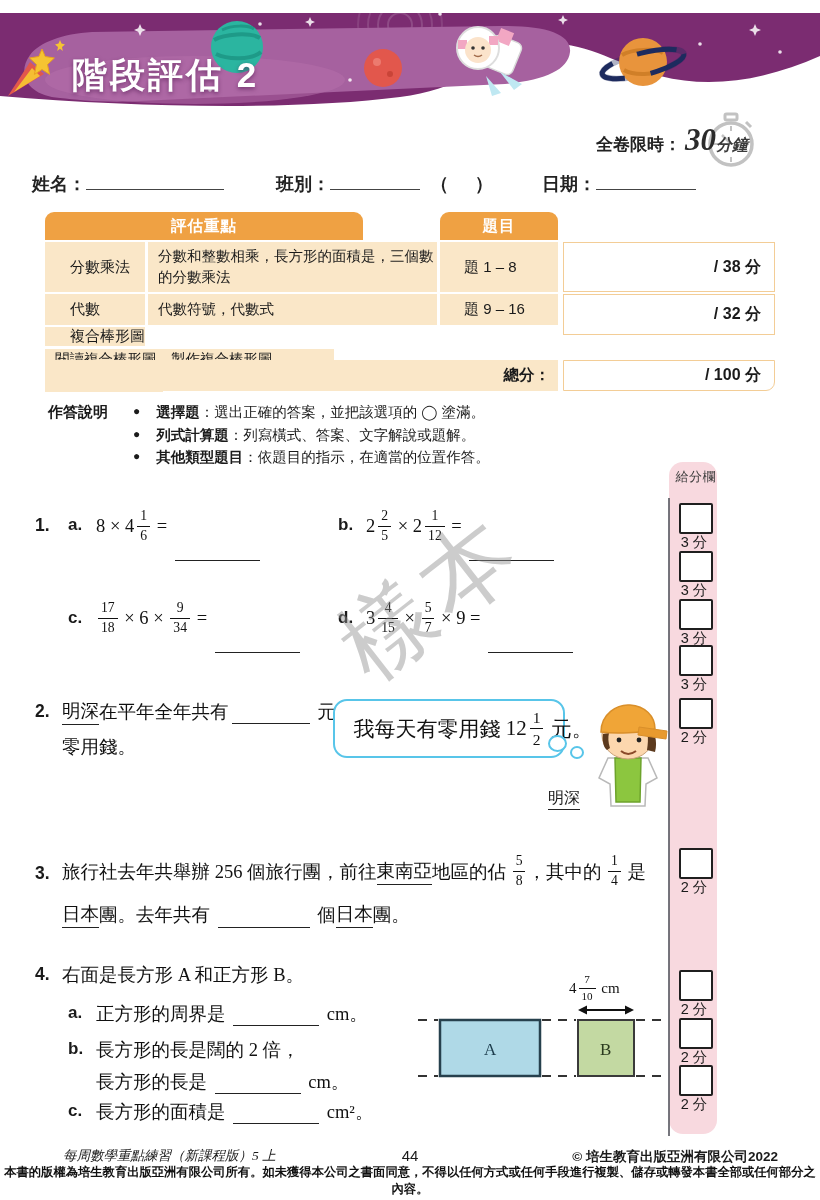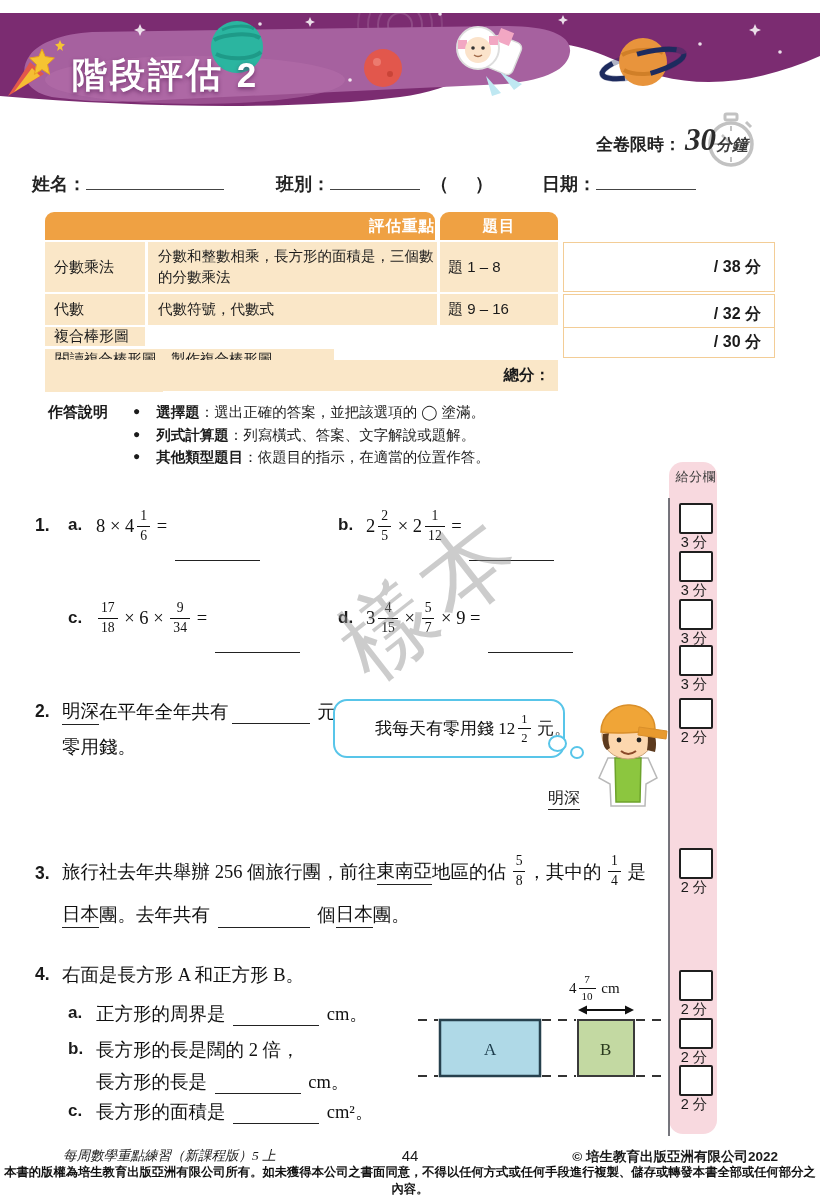--- a/index.html
+++ b/index.html
@@ -23,23 +23,23 @@
   
   .fld-label{font-size:18px;font-weight:600;color:#222;}
   .fld-line{border-bottom:1.8px solid #444;display:inline-block;height:16px;vertical-align:baseline;}
 
   
   #assess-table{left:45px;top:212px;width:730px;height:178px;font-family:"Liberation Sans",sans-serif;}
   .pill{position:absolute;top:0;height:28px;background:#EFA143;border-radius:9px 9px 0 0;
         color:#fff;font-weight:bold;font-size:15.5px;text-align:center;line-height:28px;letter-spacing:1px;}
   .trow{position:absolute;left:0;width:513px;display:flex;gap:3px;}
   .tcell{background:#FAE7C8;display:flex;align-items:center;}
-  .cat{width:100px;padding-left:9px;font-size:15px;box-sizing:border-box;}
+  .cat{width:100px;padding-left:25px;font-size:15px;box-sizing:border-box;}
   .desc{width:289px;padding-left:10px;font-size:14.5px;line-height:1.45;box-sizing:border-box;}
-  .qcol{width:118px;padding-left:8px;font-size:15px;box-sizing:border-box;}
+  .qcol{width:118px;padding-left:24px;font-size:15px;box-sizing:border-box;}
   .scell{position:absolute;left:518px;width:212px;background:#fff;border:1.5px solid #F3CD96;
          box-sizing:border-box;font-size:16px;font-weight:bold;text-align:right;
          display:flex;align-items:center;justify-content:flex-end;padding-right:13px;}
   .total-cell{background:#FAE7C8;width:513px;display:flex;align-items:center;justify-content:flex-end;
          padding-right:8px;box-sizing:border-box;font-size:15.5px;font-weight:bold;border-radius:0 0 0 9px;}
 
   
   #instr-label{left:48px;top:403px;font-size:15px;font-weight:bold;}
   .instr-item{position:absolute;left:133px;font-size:14.5px;color:#1b1b1b;}
   .instr-item .dot{margin-right:16px;font-size:12px;vertical-align:2px;}
@@ -55,21 +55,21 @@
   .math .mint{margin-right:1px;}
   .math .blank{display:inline-block;border-bottom:1.7px solid #222;height:15px;align-self:flex-end;margin:0 3px;}
   .math .blank.drop{transform:translateY(9px);}
   .math .uline{border-bottom:1.4px solid #222;padding-bottom:1px;}
   .qnum{font-size:17.5px;font-weight:bold;font-family:"Liberation Sans",sans-serif;}
   .plabel{font-size:17px;font-weight:bold;font-family:"Liberation Sans",sans-serif;}
 
   
   #bubble{left:333px;top:699px;width:228px;height:55px;border:2.5px solid #58C5E9;border-radius:14px;
           background:#fff;display:flex;align-items:center;justify-content:center;z-index:2;}
-  #bubble .math{font-size:17px;margin-left:48px;}
+  #bubble .math{font-size:21px;margin-left:48px;}
   .thought{border:2.3px solid #58C5E9;background:#fff;border-radius:50%;z-index:2;}
   #boy-name{left:548px;top:788px;font-size:16px;font-family:"Liberation Serif",serif;
             border-bottom:1.4px solid #222;z-index:3;}
 
   
   #watermark{left:330px;top:548px;width:210px;font-size:92px;color:#8f8f8f;opacity:.45;
       font-family:"DejaVu Serif",serif;transform:rotate(-38deg);z-index:5;pointer-events:none;
       letter-spacing:8px;line-height:1;}
 
   
@@ -187,21 +187,21 @@
 <div class="abs" style="left:276px;top:172px;">
   <span class="fld-label">班別：</span><span class="fld-line" style="width:90px;"></span>
   <span class="fld-label" style="margin-left:6px;">（</span>
   <span class="fld-label" style="margin-left:22px;">）</span>
 </div>
 <div class="abs" style="left:542px;top:172px;">
   <span class="fld-label">日期：</span><span class="fld-line" style="width:100px;"></span>
 </div>
 
 <div id="assess-table" class="abs">
-  <div class="pill" style="left:0;width:390px;text-align:right;">評估重點</div>
+  <div class="pill" style="left:0;width:318px;">評估重點</div>
   <div class="pill" style="left:395px;width:118px;">題目</div>
 
   <div class="trow" style="top:30px;height:50px;">
     <div class="tcell cat">分數乘法</div>
     <div class="tcell desc">分數和整數相乘，長方形的面積是，三個數的分數乘法</div>
     <div class="tcell qcol">題 1 – 8</div>
   </div>
   <div class="scell" style="top:30px;height:50px;">/ 38 分</div>
 
   <div class="trow" style="top:82px;height:31px;">
@@ -209,25 +209,25 @@
     <div class="tcell desc">代數符號，代數式</div>
     <div class="tcell qcol">題 9 – 16</div>
   </div>
   <div class="scell" style="top:82px;height:41px;padding-left:15px;">/ 32 分</div>
 
   <div class="trow" style="top:115px;height:31px;flex-direction:column;">
     <div class="tcell cat">複合棒形圖</div>
     <div class="tcell desc">閱讀複合棒形圖，製作複合棒形圖</div>
     <div class="tcell qcol">題 17 – 18</div>
   </div>
-  <div class="scell" style="top:115px;height:31px;">/ 30 分</div>
 
   <div class="trow" style="top:148px;height:31px;">
     <div class="total-cell">總分：</div>
   </div>
+  <div class="scell" style="top:148px;height:31px;border-radius:0 0 9px 0;">/ 100 分</div>
 </div>
 
 <div id="instr-label" class="abs">作答說明</div>
 <div class="instr-item" style="top:403px;">
   <span class="dot">●</span><b>選擇題</b><span>：選出正確的答案，並把該選項的 ◯ 塗滿。</span>
 </div>
 <div class="instr-item" style="top:426px;">
   <span class="dot">●</span><b>列式計算題</b><span>：列寫橫式、答案、文字解說或題解。</span>
 </div>
 <div class="instr-item" style="top:448px;">

